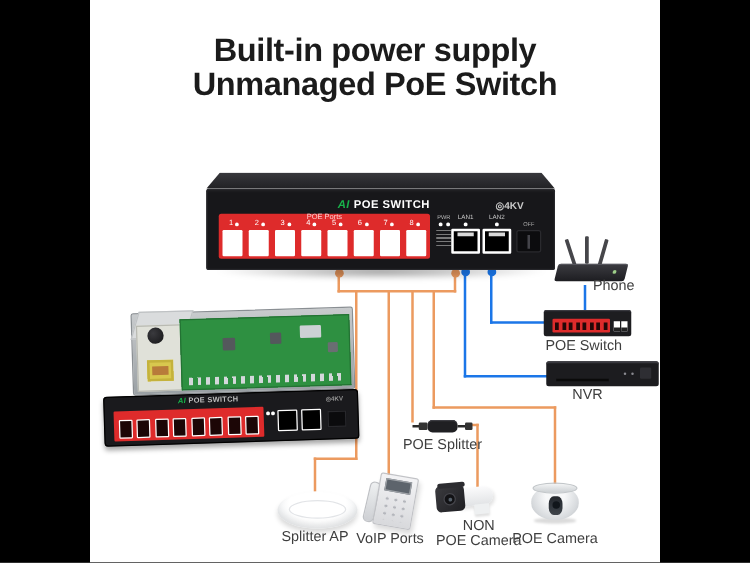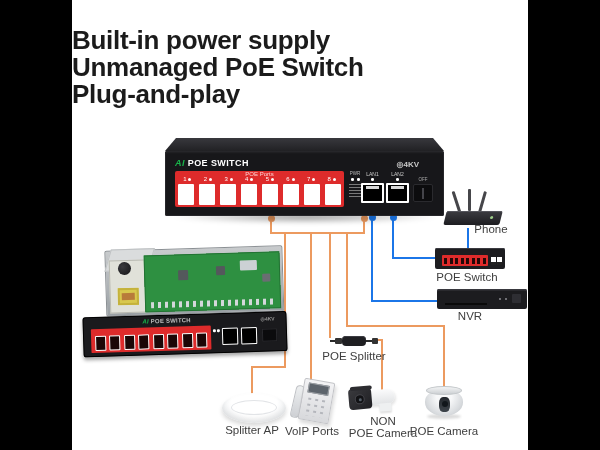--- a/index.html
+++ b/index.html
@@ -5,38 +5,38 @@
   :root{
     --wire-poe:#EC9A5F; --wire-lan:#1B76E8; --panel-red:#DE2B2B;
     --accent-green:#18B34A; --body-black:#17171A;
   }
   *{margin:0;padding:0;box-sizing:border-box}
   html,body{width:600px;height:450px;overflow:hidden;background:#000;
     font-family:"Liberation Sans",sans-serif;}
   #stage{position:relative;width:600px;height:450px;background:#000;}
   #content{position:absolute;left:72px;top:0;width:456px;height:450px;background:#fff;}
   
-  #title{position:absolute;left:72px;top:27px;width:456px;text-align:left;
+  #title{position:absolute;left:72px;top:27px;width:456px;text-align:center;
     font-size:26px;font-weight:bold;color:#1b1b1b;line-height:27px;letter-spacing:-.3px}
   
   .wire{position:absolute;z-index:1}
   .wo{background:var(--wire-poe)}
   .wb{background:var(--wire-lan)}
   .plug{position:absolute;width:7px;height:7px;border-radius:50%;z-index:1}
   .po{background:var(--wire-poe)} .pb{background:var(--wire-lan)}
   
   #topswitch{position:absolute;left:165px;top:138px;width:279px;height:78px;z-index:2}
   #ts-shadow{position:absolute;left:170px;top:210px;width:270px;height:14px;z-index:1;
     background:radial-gradient(ellipse at 50% 50%,rgba(0,0,0,.38),rgba(0,0,0,0) 70%);filter:blur(2px)}
   .ts-top{position:absolute;left:0;top:0;width:279px;height:13px;
     background:linear-gradient(#38383d,#212124);
     clip-path:polygon(11px 0,268px 0,279px 13px,0 13px)}
   .ts-face{position:absolute;left:0;top:13px;width:279px;height:65px;background:var(--body-black);
     border-radius:2px;box-shadow:inset 0 0 0 1px #26262a, inset 0 2px 2px rgba(255,255,255,.05)}
-  .ts-brand{position:absolute;left:10px;top:20px;width:169px;text-align:left;
+  .ts-brand{position:absolute;left:10px;top:20px;width:169px;text-align:right;
     font-size:9px;font-weight:bold;color:#fff;letter-spacing:.4px}
   .ts-brand i{color:var(--accent-green);font-style:italic;margin-right:3px}
   .ts-badge{position:absolute;right:25px;top:22px;font-size:8px;color:#c9c9c9;font-weight:bold}
   .redpanel{position:absolute;left:10px;top:33px;width:169px;height:36px;
     background:var(--panel-red);border-radius:2px}
   .pp-label{position:absolute;left:0;top:0;width:100%;text-align:center;
     font-size:6px;color:#ffd2d2;line-height:7px}
   .pnums{position:absolute;left:2px;top:5px;width:165px;display:flex}
   .pnums .cell{flex:1;display:flex;align-items:center;justify-content:center;gap:2px;
     font-size:6px;color:#fff;line-height:7px}
@@ -164,21 +164,20 @@
 </style>
 </head>
 <body>
 
 <div id="stage">
   <div id="content"></div>
 
   <div id="title">
     <div>Built-in power supply</div>
     <div>Unmanaged PoE Switch</div>
-    <div>Plug-and-play</div>
   </div>
 
   <span class="plug po" style="left:268px;top:215px"></span>
   <span class="plug po" style="left:361px;top:215px"></span>
   <span class="plug pb" style="left:369px;top:214px"></span>
   <span class="plug pb" style="left:390px;top:214px"></span>
 
   <div class="wire wo" style="left:270px;top:221px;width:2px;height:13px"></div>
   <div class="wire wo" style="left:363px;top:221px;width:2px;height:13px"></div>
   <div class="wire wo" style="left:270px;top:232px;width:95px;height:2px"></div>

